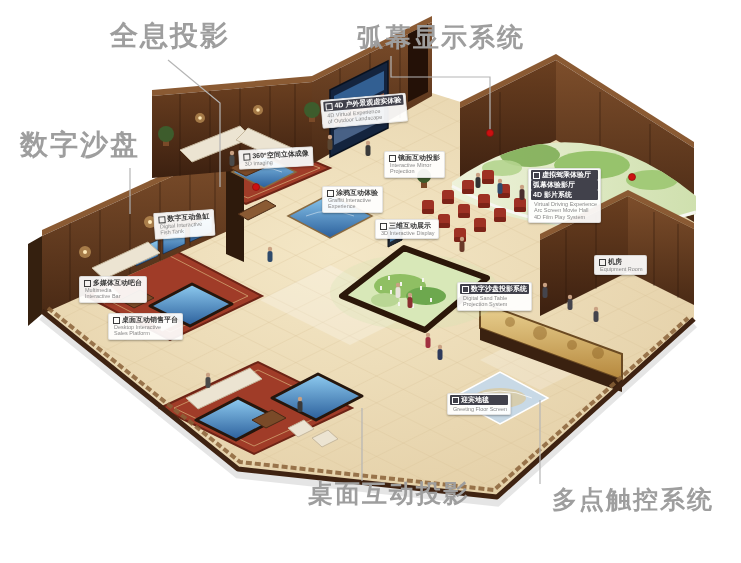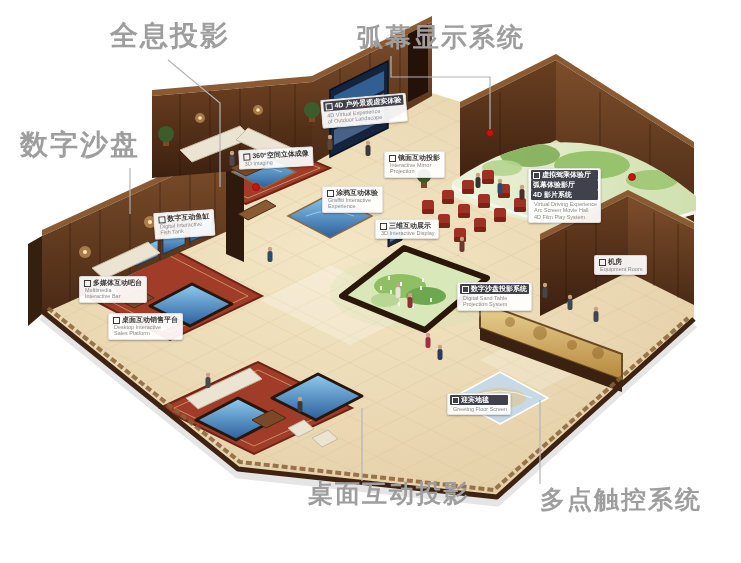--- a/index.html
+++ b/index.html
@@ -407,21 +407,21 @@
     <circle cx="632" cy="177" r="3.5"></circle>
     <circle cx="256" cy="187" r="3.5"></circle>
   </g>
 </svg>
 
 <div id="overlay">
       <div class="main-label" style="left: 110px; top: 22px; font-size: 28px;">全息投影</div>
       <div class="main-label" style="left: 357px; top: 24px; font-size: 26px;">弧幕显示系统</div>
       <div class="main-label" style="left: 20px; top: 131px; font-size: 28px;">数字沙盘</div>
       <div class="main-label" style="left: 308px; top: 483px; font-size: 25px; font-family: Liberation Mono, monospace;">桌面互动投影</div>
-      <div class="main-label" style="left: 540px; top: 487px; font-size: 25px;">多点触控系统</div>
+      <div class="main-label" style="left: 552px; top: 487px; font-size: 25px;">多点触控系统</div>
       <div class="callout ribbon" style="left: 320px; top: 100px; transform: rotate(-5deg);">
         <div class="zh-line">
           <span class="cb"></span>
           <span>4D 户外景观虚实体验</span>
         </div>
         <div class="en-line">4D Virtual Experience</div>
         <div class="en-line">of Outdoor Landscape</div>
       </div>
       <div class="callout" style="left: 238px; top: 150px; transform: rotate(-3deg);">
         <div class="zh-line">

